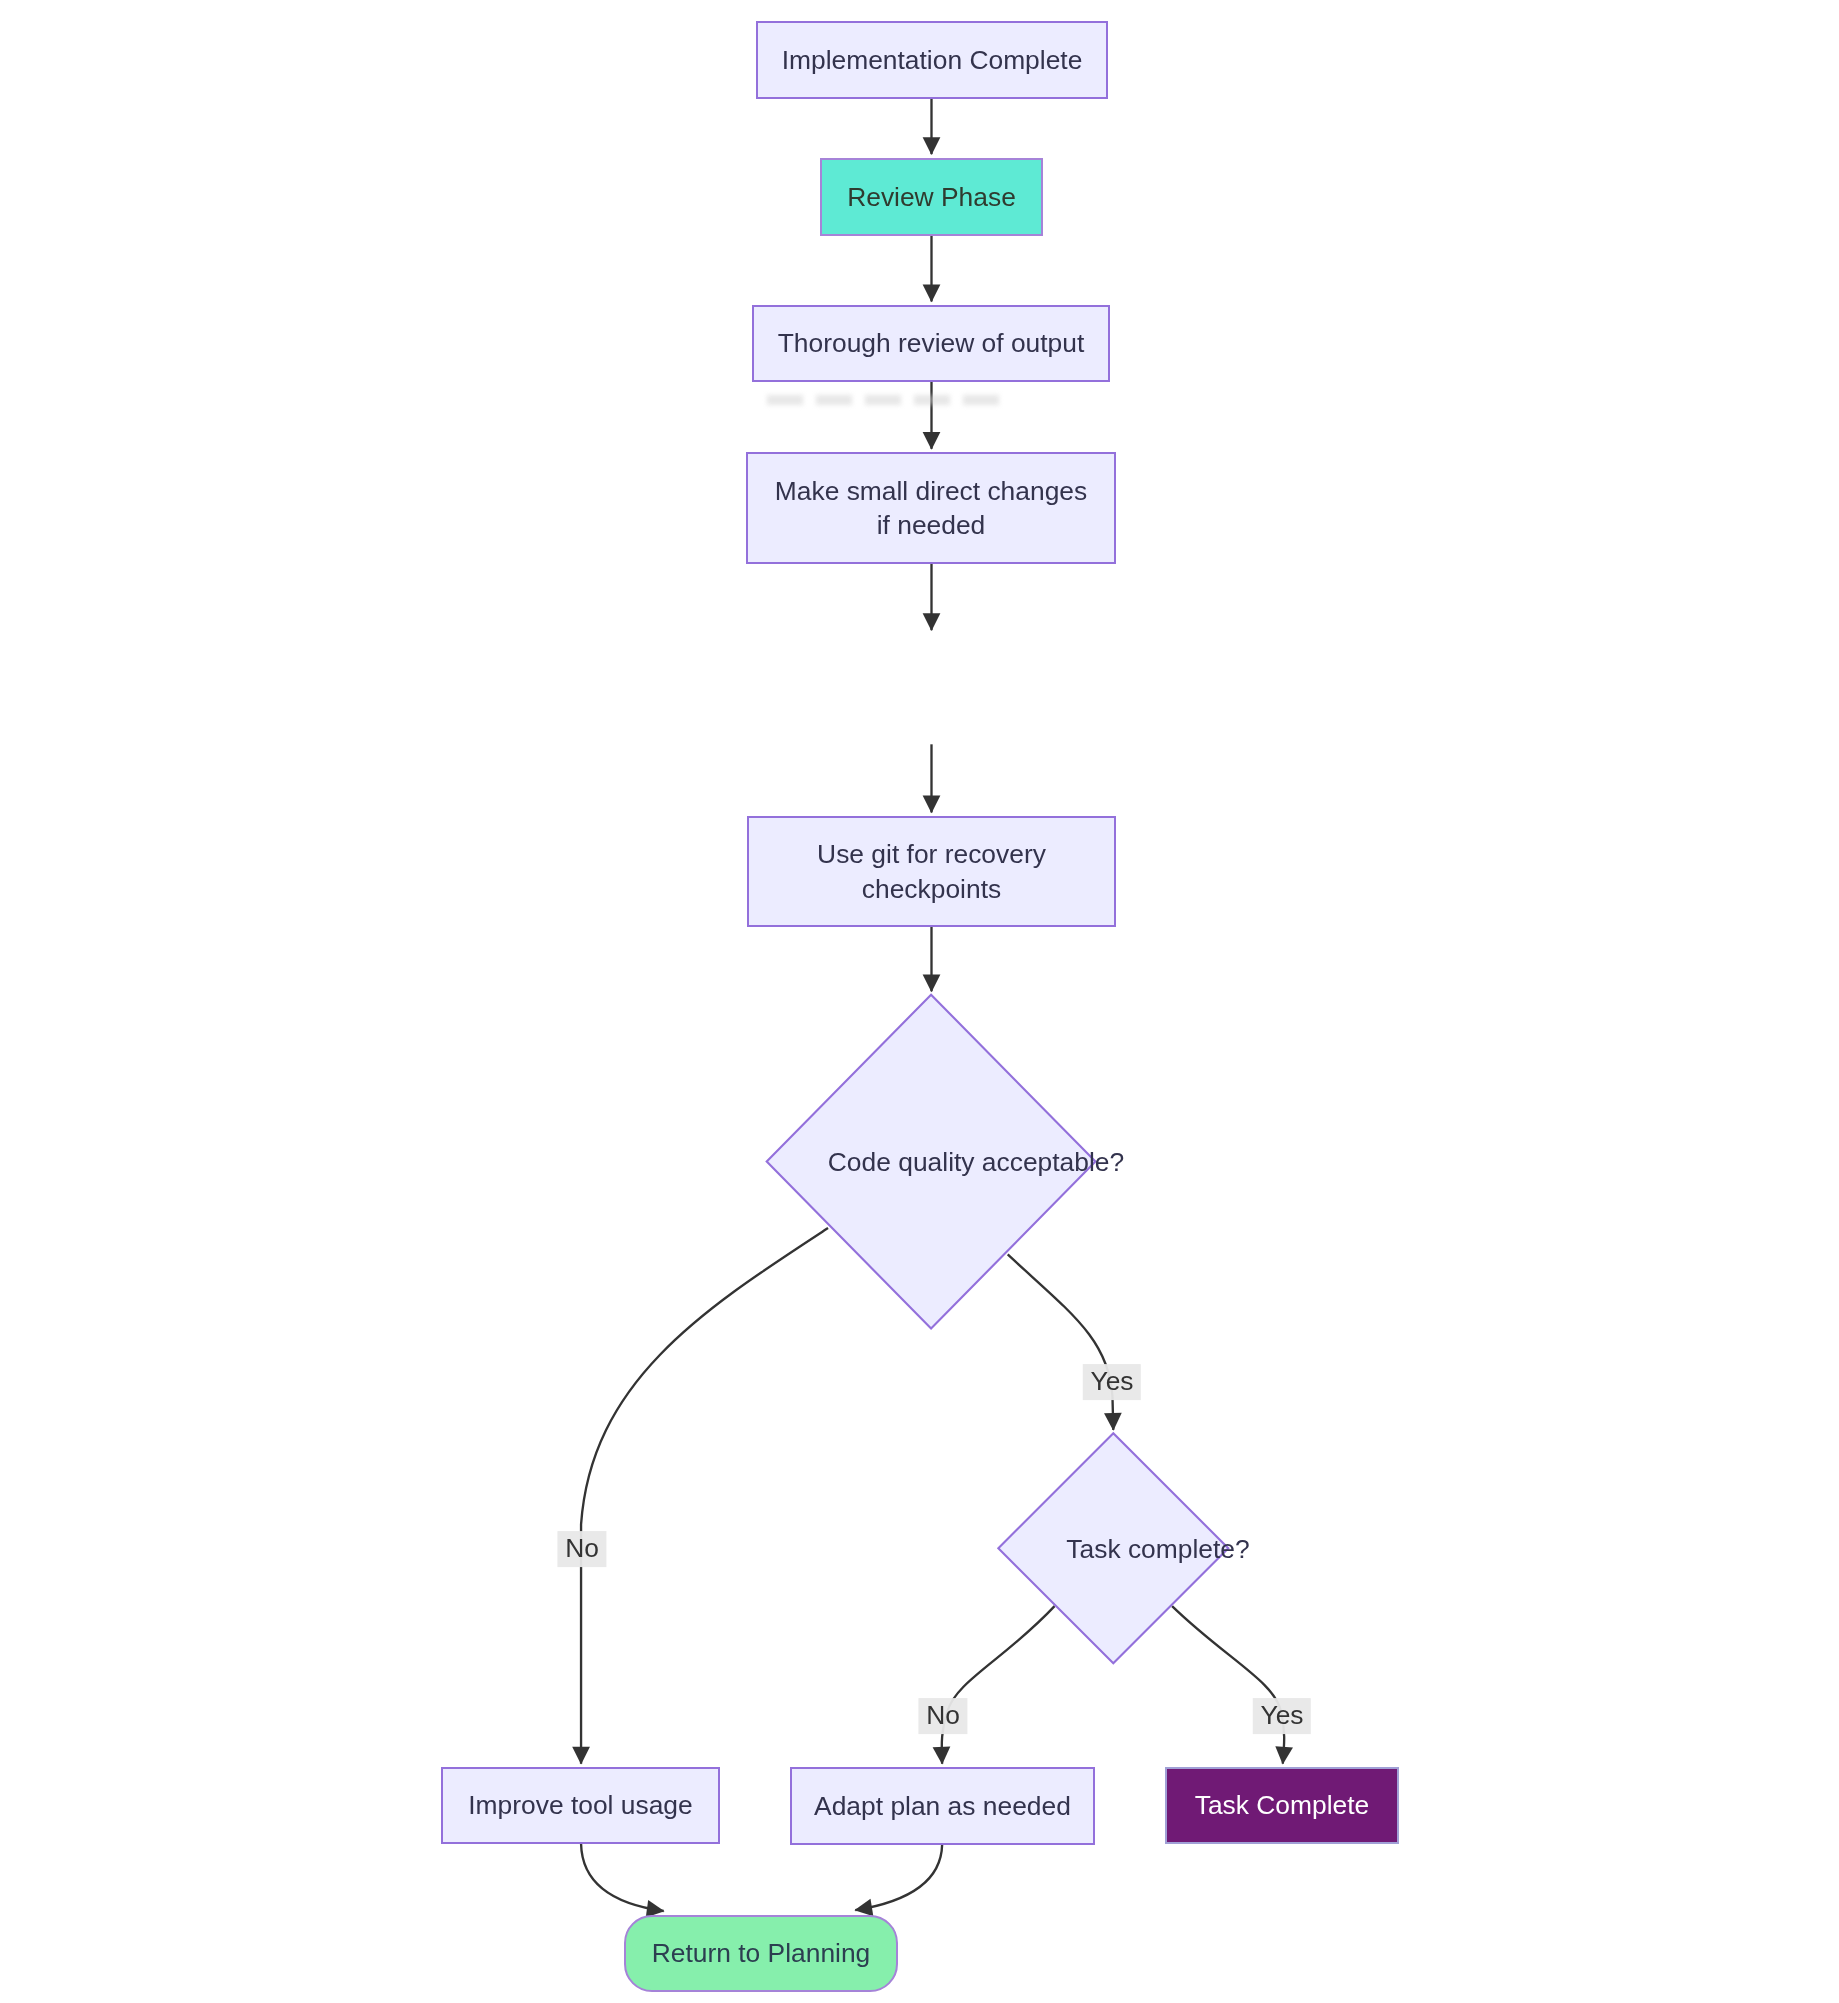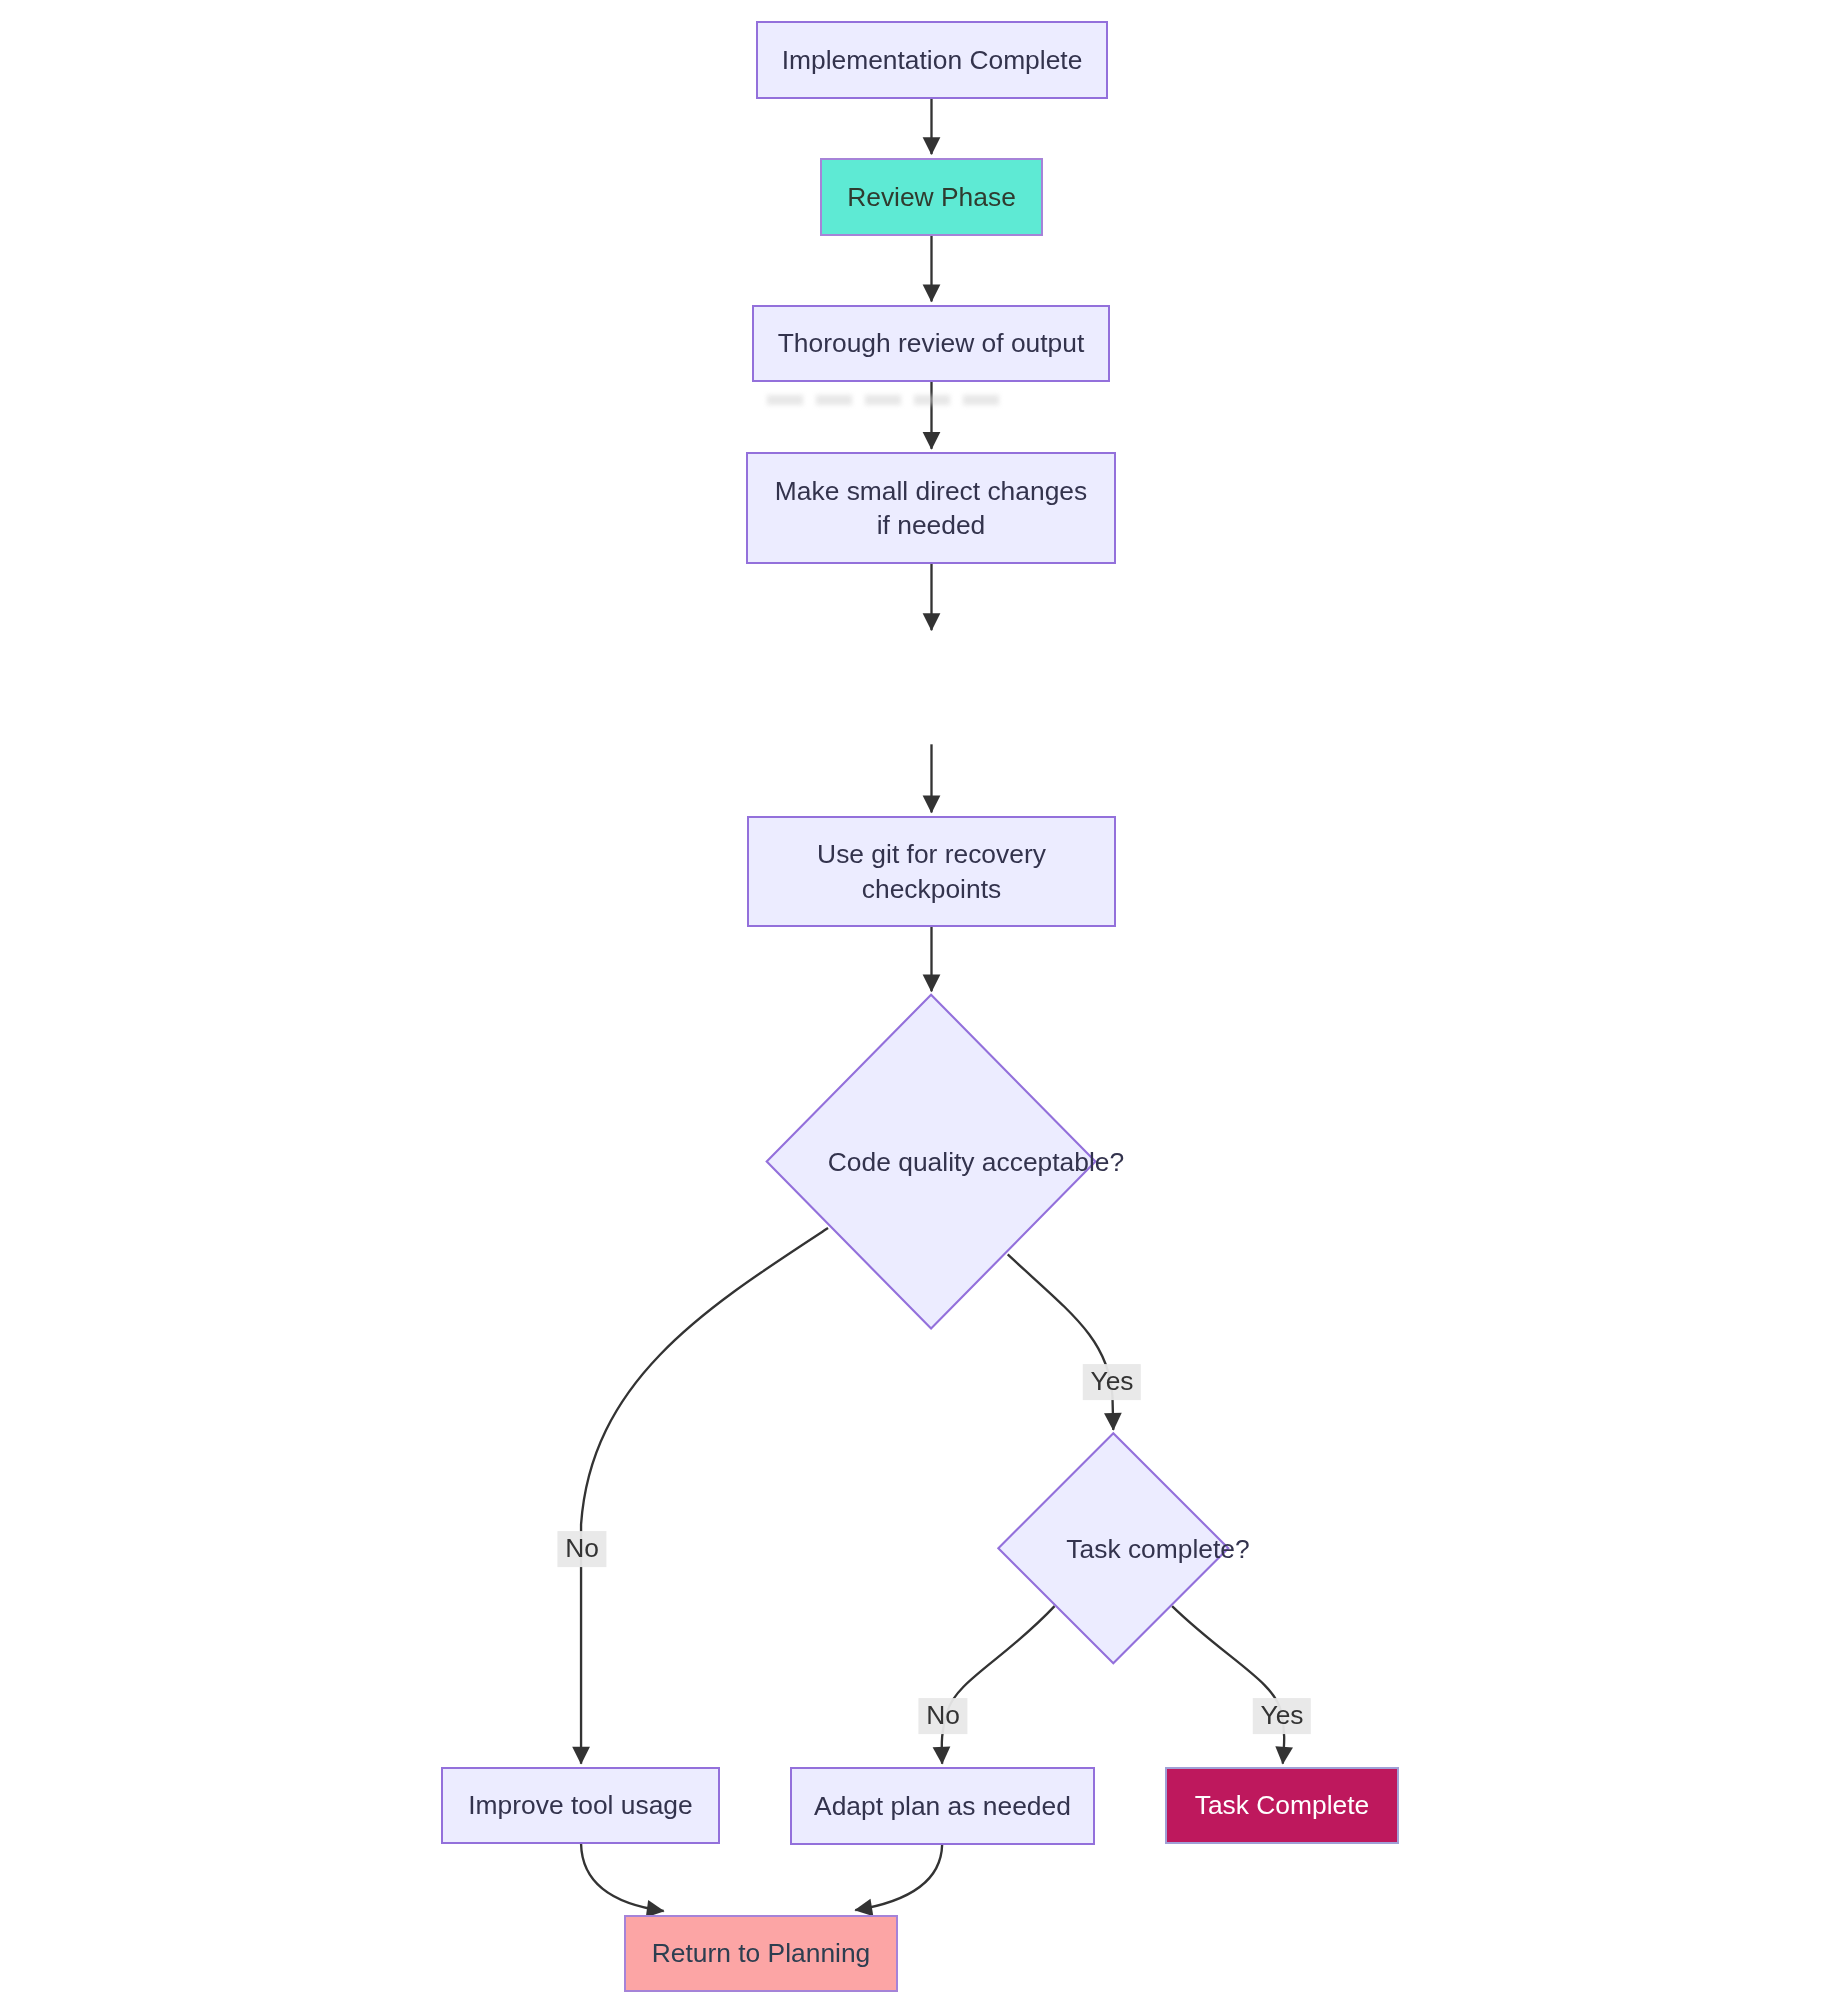--- a/index.html
+++ b/index.html
@@ -19,22 +19,22 @@
     display:flex;align-items:center;justify-content:center;
     text-align:center;
     white-space:pre-line;
     font-size:26.4px;line-height:1.3;
     color:#33334d;
     border:2.6px solid #9370DB;
     background:#ECECFF;
     padding:0 8.5px;
   }
   .node.green{background:#5eead4;border-color:#A683D8;color:#2F3B2F;text-align:right;}
-  .node.blue{background:#fca5a5;border-color:#A583D8;color:#2C3E50;}
-  .node.solid-green{background:#be185d;border-color:#A0A0D6;color:#ffffff;}
+  .node.blue{background:#86efac;border-color:#A583D8;color:#2C3E50;border-radius:28px;}
+  .node.solid-green{background:#701a75;border-color:#A0A0D6;color:#ffffff;}
   .dlabel{
     position:absolute;
     display:flex;align-items:center;justify-content:center;
     text-align:center;
     font-size:26.4px;color:#33334d;
     transform:translate(-50%,-50%);
     white-space:nowrap;
     margin-left:45px;
   }
   .elabel{

